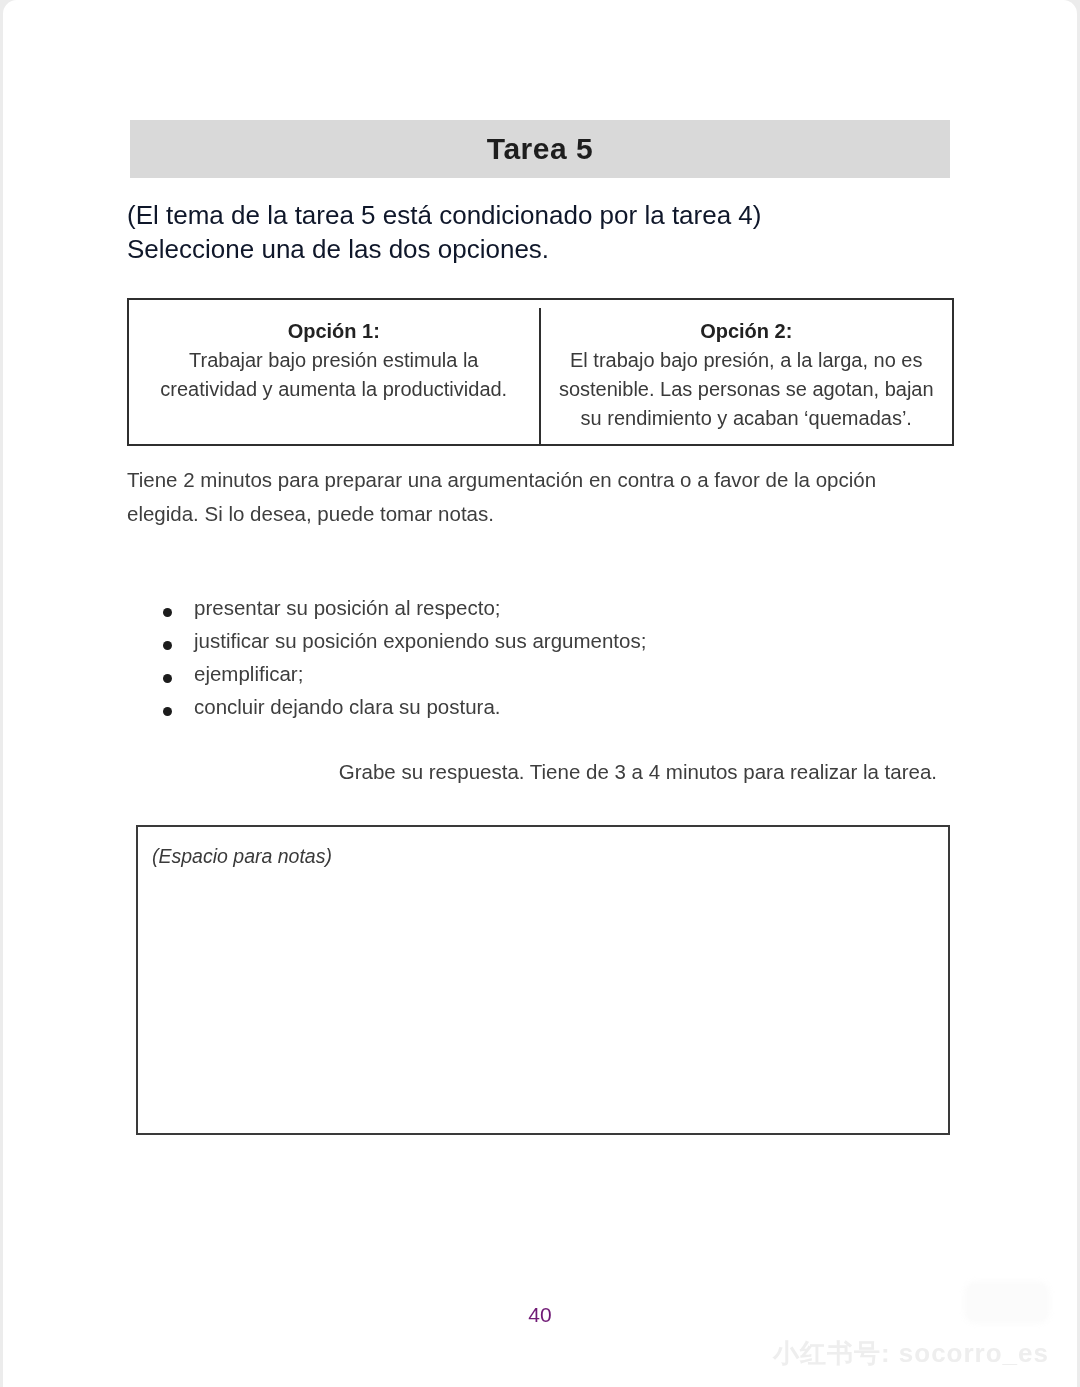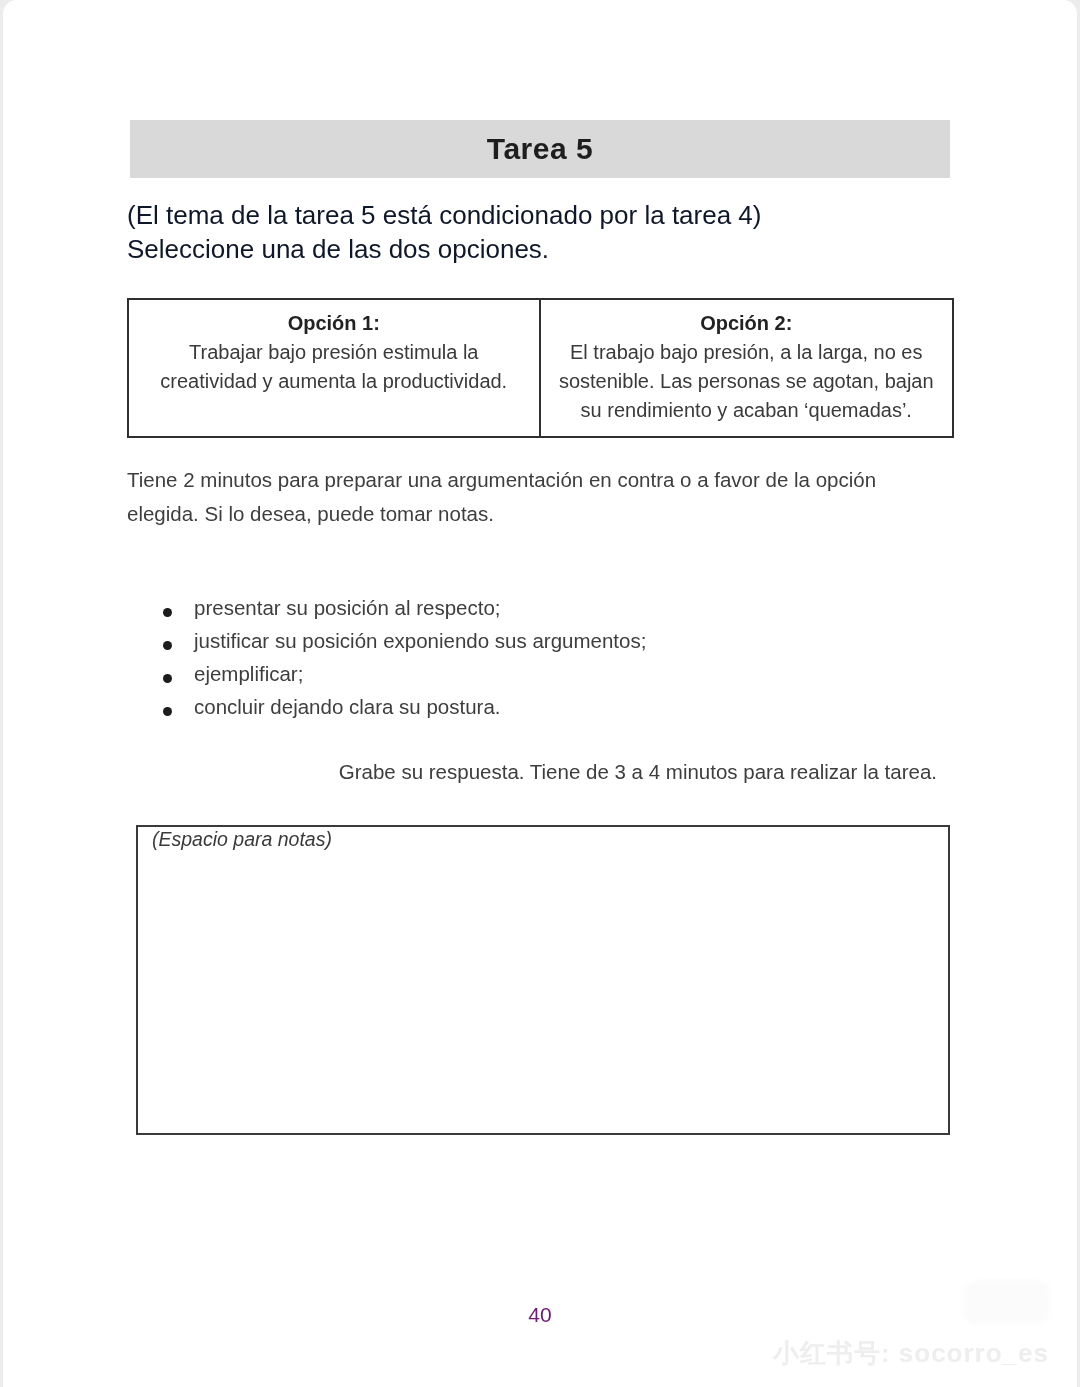--- a/index.html
+++ b/index.html
@@ -56,20 +56,21 @@
     display: flex;
   }
   .options-cell {
     width: 50%;
     box-sizing: border-box;
     padding: 9px 12px 11px 12px;
     text-align: center;
     font-size: 20px;
     line-height: 29px;
     color: #3a3a3a;
+    margin-top: 8px;
   }
   .options-cell:first-child {
     border-right: 2px solid #2f2f2f;
   }
   .options-cell .cell-header {
     font-weight: 700;
     color: #222222;
   }
   .para {
     position: absolute;
@@ -105,21 +106,21 @@
     align-self: center;
   }
   .notes-box {
     position: absolute;
     left: 133px;
     top: 825px;
     width: 814px;
     height: 310px;
     border: 2px solid #3a3a3a;
     box-sizing: border-box;
-    padding: 1px 14px;
+    padding: 18px 14px;
   }
   .notes-label {
     font-size: 19.5px;
     font-style: italic;
     color: #3a3a3a;
   }
   .page-number {
     position: absolute;
     left: 0;
     right: 0;

